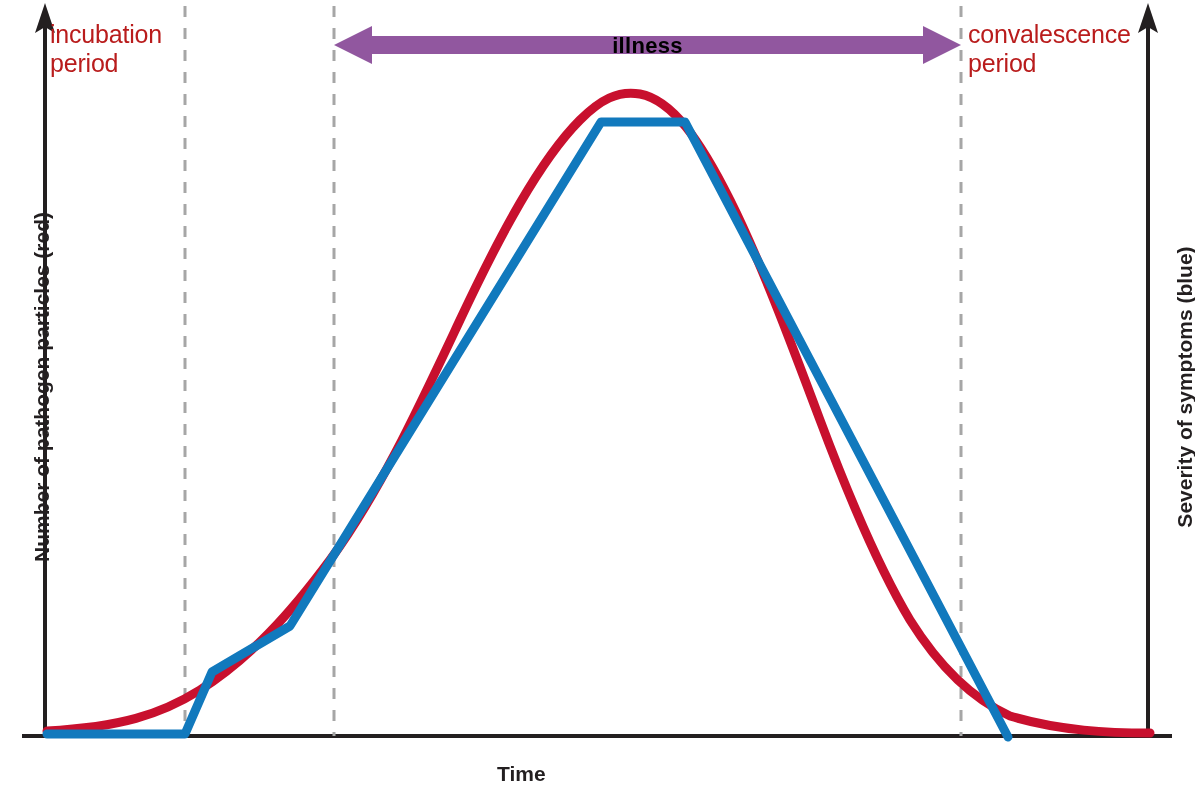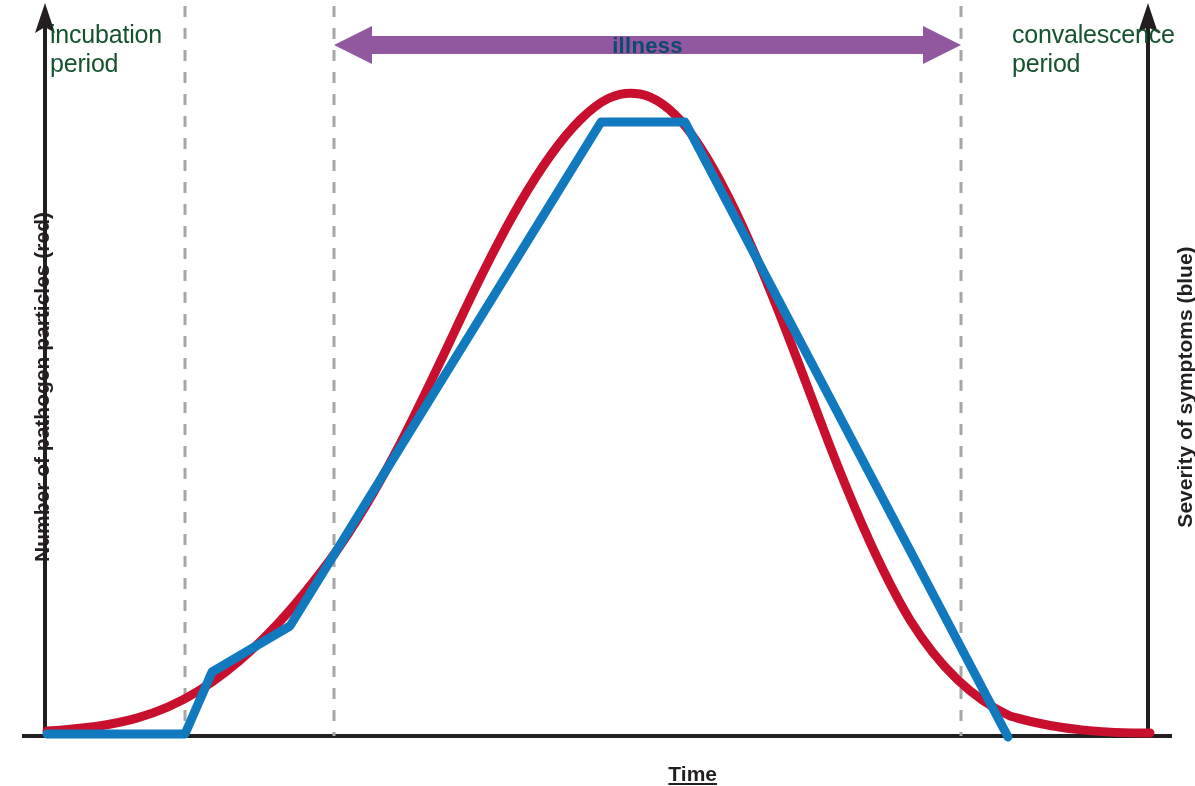--- a/index.html
+++ b/index.html
@@ -19,41 +19,41 @@
     position: absolute;
     left: 0;
     top: 0;
     width: 1195px;
     height: 786px;
   }
   .stage-label {
     position: absolute;
     font-size: 25px;
     line-height: 29px;
-    color: #14532d;
+    color: #b91c1c;
     font-family: "Liberation Sans", sans-serif;
     white-space: pre-line;
     letter-spacing: -0.2px;
   }
   #label-incubation { left: 50px; top: 20px; }
   #label-prodromal  { left: 197px; top: 20px; }
-  #label-convalescence { left: 968px; top: 20px; margin-left: 44px; }
+  #label-convalescence { left: 968px; top: 20px; }
 
   #illness-band-label {
     position: absolute;
     left: 334px;
     top: 29px;
     width: 627px;
     height: 33px;
     display: flex;
     align-items: center;
     justify-content: center;
     font-size: 22px;
     font-weight: bold;
-    color: #0c4a6e;
+    color: #000000;
     letter-spacing: 0.3px;
     pointer-events: none;
   }
 
   .axis-title {
     position: absolute;
     font-size: 21px;
     font-weight: bold;
     color: #231f20;
     white-space: nowrap;
@@ -70,22 +70,21 @@
     left: 985px;
     top: 375px;
     width: 400px;
     text-align: center;
     transform: rotate(-90deg);
   }
   #x-title {
     left: 497px;
     top: 762px;
     width: 220px;
-    text-align: right;
-    text-decoration: underline;
+    text-align: left;
   }
 </style>
 </head>
 <body>
 
 <div id="figure">
 
   <svg id="chart-svg" width="1195" height="786" viewBox="0 0 1195 786" xmlns="http://www.w3.org/2000/svg">
 
     <g>

